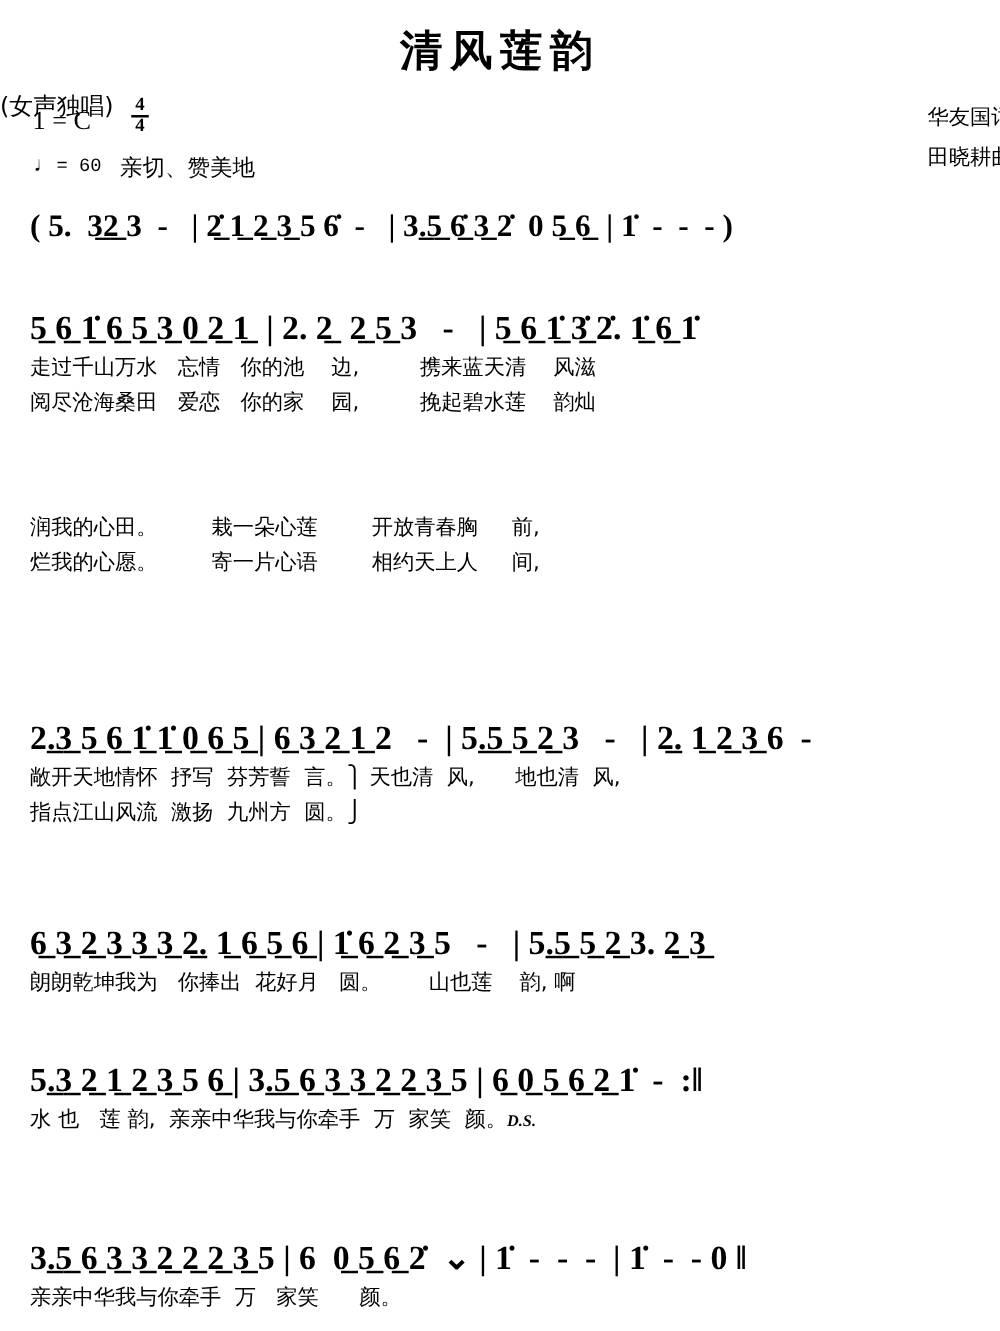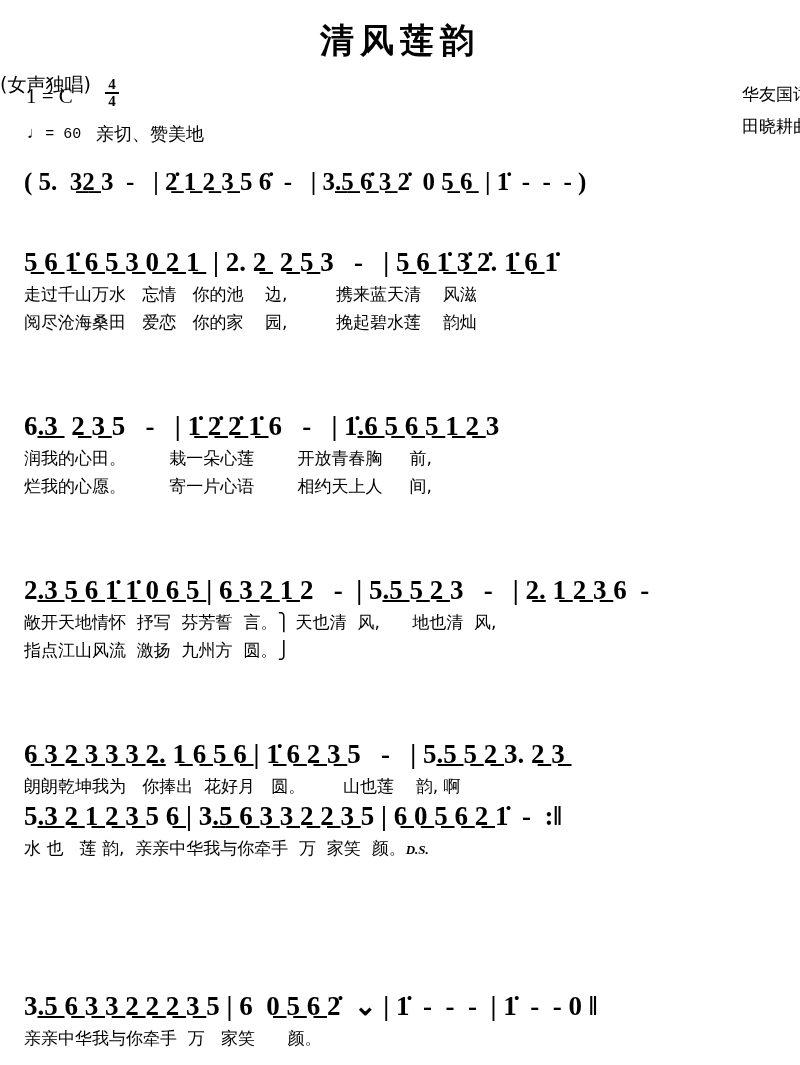--- a/index.html
+++ b/index.html
@@ -155,37 +155,36 @@
     <div class="intro">( 5.  3̲2̲ 3  -   | 2̲̇ 1̲ 2̲ 3̲ 5 6̇  -   | 3.̲5̲ 6̲̇ 3̲ 2̇  0 5̲ 6̲  | 1̇  -  -  - )</div>
   </div>
 
   <div class="system" style="top:244px;">
     <div class="notes">5̲ 6̲ 1̲̇ 6̲ 5̲ 3̲ 0̲ 2̲ 1̲  | 2. 2̲  2̲ 5̲ 3   -   | 5̲ 6̲ 1̲̇ 3̲̇ 2̇. 1̲̇ 6̲ 1̇</div>
     <div class="lyric">走过千山万水   忘情   你的池    边,         携来蓝天清    风滋</div>
     <div class="lyric second">阅尽沧海桑田   爱恋   你的家    园,         挽起碧水莲    韵灿</div>
   </div>
 
   <div class="system" style="top:408px;">
-    <div class="notes">6.̲3̲  2̲ 3̲ 5   -   | 1̲̇ 2̲̇ 2̲̇ 1̲̇ 6   -   | 1̇.̲6̲ 5̲ 6̲ 5̲ 1̲ 2̲ 3</div>
     <div class="lyric">润我的心田。        栽一朵心莲        开放青春胸     前,</div>
     <div class="lyric second">烂我的心愿。        寄一片心语        相约天上人     间,</div>
   </div>
 
   <div class="system" style="top:572px;">
     <div class="notes">2.̲3̲ 5̲ 6̲ 1̲̇ 1̲̇ 0̲ 6̲ 5̲ | 6̲ 3̲ 2̲ 1̲ 2   -  | 5.̲5̲ 5̲ 2̲ 3   -   | 2̲. 1̲ 2̲ 3̲ 6  -</div>
     <div class="lyric">敞开天地情怀  抒写  芬芳誓  言。⎫ 天也清  风,      地也清  风,</div>
     <div class="lyric second">指点江山风流  激扬  九州方  圆。⎭</div>
   </div>
 
   <div class="system" style="top:736px;">
     <div class="notes">6̲ 3̲ 2̲ 3̲ 3̲ 3̲ 2̲. 1̲ 6̲ 5̲ 6̲ | 1̲̇ 6̲ 2̲ 3̲ 5   -   | 5.̲5̲ 5̲ 2̲ 3. 2̲ 3̲</div>
     <div class="lyric">朗朗乾坤我为   你捧出  花好月   圆。       山也莲    韵, 啊</div>
   </div>
 
-  <div class="system" style="top:798px;">
+  <div class="system" style="top:846px;">
     <div class="notes">5.̲3̲ 2̲ 1̲ 2̲ 3̲ 5 6̲ | 3.̲5̲ 6̲ 3̲ 3̲ 2̲ 2̲ 3̲ 5 | 6̲ 0̲ 5̲ 6̲ 2̲ 1̇  -  :‖</div>
     <div class="lyric"><span>水 也   莲 韵,  亲亲中华我与你牵手  万  家笑  颜。</span><span class="small-ital">D.S.</span></div>
   </div>
 
   <div class="system" style="top:988px;">
     <div class="notes">3.̲5̲ 6̲ 3̲ 3̲ 2̲ 2̲ 2̲ 3̲ 5 | 6  0̲ 5̲ 6̲ 2̇  ⌄ | 1̇  -  -  -  | 1̇  -  - 0 ‖</div>
     <div class="lyric">亲亲中华我与你牵手  万   家笑      颜。</div>
   </div>
 
 </div>

